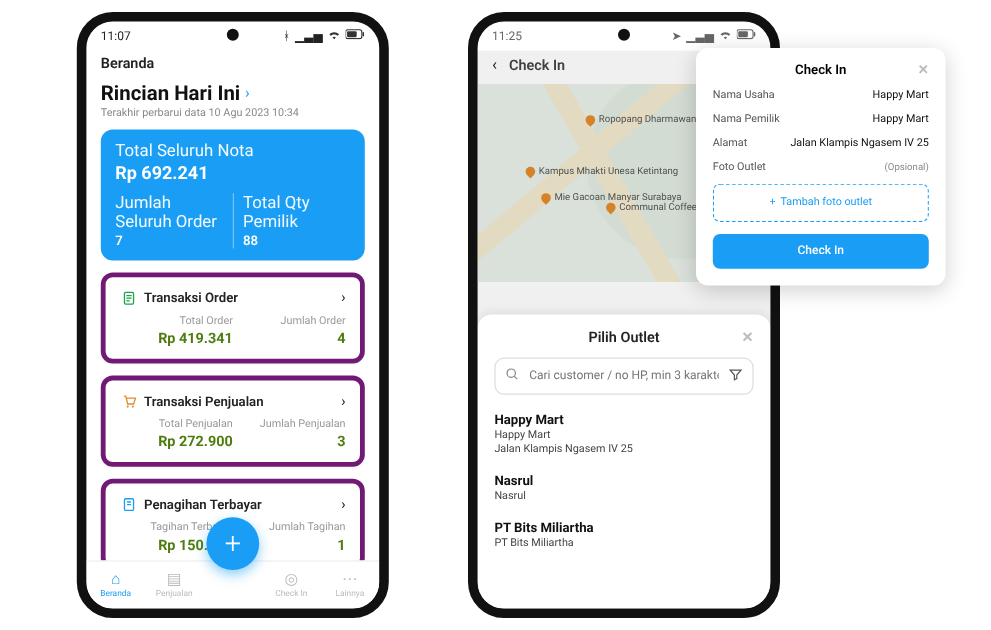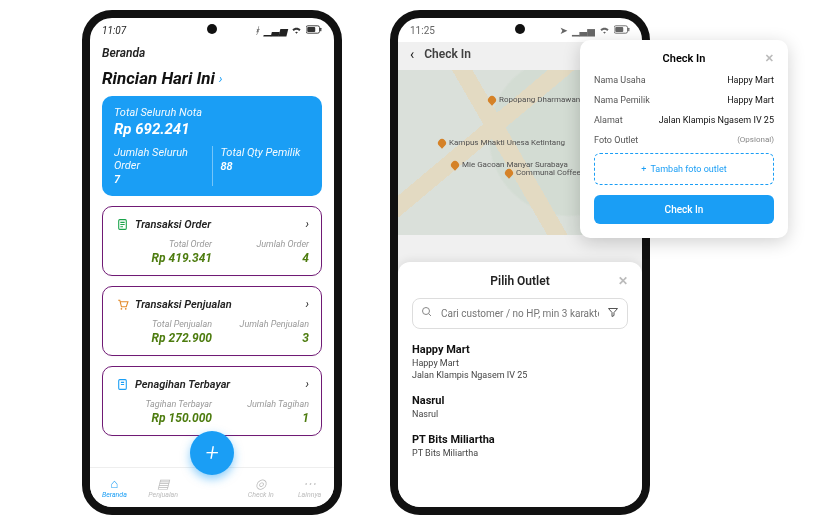--- a/index.html
+++ b/index.html
@@ -7,21 +7,21 @@
 
   .phone {
     position: absolute;
     width: 260px;
     height: 505px;
     border: 8px solid #111;
     border-radius: 30px;
     background: #fff;
     overflow: hidden;
   }
-  .phone1 { left: 82px; top: 10px; font-style: italic; }
+  .phone1 { left: 64px; top: 10px; }
   .phone2 { left: 390px; top: 10px; }
 
   .notch {
     position: absolute;
     top: 6px; left: 50%; transform: translateX(-50%);
     width: 10px; height: 10px; border-radius: 50%; background: #111;
     z-index: 50;
   }
 
   .statusbar {
@@ -35,29 +35,29 @@
   .header-title { font-size: 12px; font-weight: 600; color: #222; padding: 4px 0 8px; }
 
   .section-title-row { display: flex; align-items: center; gap: 4px; }
   .section-title { font-size: 17px; font-weight: 700; color: #111; }
   .chev-right { color: #1a9ef5; font-size: 13px; }
   .subtext { font-size: 9px; color: #888; margin-top: 2px; }
 
   .blue-card {
     margin-top: 8px; background: #1a9ef5; color: #fff; border-radius: 10px; padding: 10px 12px;
   }
-  .blue-card .label { font-size: 11px; opacity: .95; }
+  .blue-card .label { font-size: 14px; opacity: .95; }
   .blue-card .big { font-size: 15px; font-weight: 700; margin-top: 1px; }
   .blue-card .row2 { display: flex; margin-top: 8px; }
   .blue-card .col { flex: 1; }
   .blue-card .divider { width: 1px; background: rgba(255,255,255,.4); margin: 0 8px; }
   .blue-card .val { font-size: 11px; font-weight: 600; margin-top: 1px; }
 
   .list-card {
-    margin-top: 10px; border: 1px solid #701a75; border-radius: 10px; padding: 10px 12px;
+    margin-top: 10px; border: 4px solid #701a75; border-radius: 10px; padding: 10px 12px;
     box-shadow: 0 1px 2px rgba(0,0,0,.03);
   }
   .list-card .head { display: flex; align-items: center; justify-content: space-between; }
   .list-card .head-left { display: flex; align-items: center; gap: 6px; }
   .list-card .icon-sq { width: 14px; height: 14px; display:flex; align-items:center; justify-content:center; }
   .list-card .title { font-size: 11px; font-weight: 600; color: #222; }
   .list-card .chev { font-size: 12px; color: #222; }
   .list-card .body { display: flex; margin-top: 8px; text-align: right; }
   .list-card .body .col { flex: 1; }
   .list-card .body .lbl { font-size: 9px; color: #999; }
@@ -171,20 +171,21 @@
       </span>
     </span>
   </div>
   <div class="screen">
     <div class="header-title">Beranda</div>
 
     <div class="section-title-row">
       <span class="section-title">Rincian Hari Ini</span>
       <span class="chev-right">›</span>
     </div>
+    <div class="subtext">Terakhir perbarui data 10 Agu 2023 10:34</div>
 
     <div class="blue-card">
       <div class="label">Total Seluruh Nota</div>
       <div class="big">Rp 692.241</div>
       <div class="row2">
         <div class="col">
           <div class="label">Jumlah Seluruh Order</div>
           <div class="val">7</div>
         </div>
         <div class="divider"></div>

